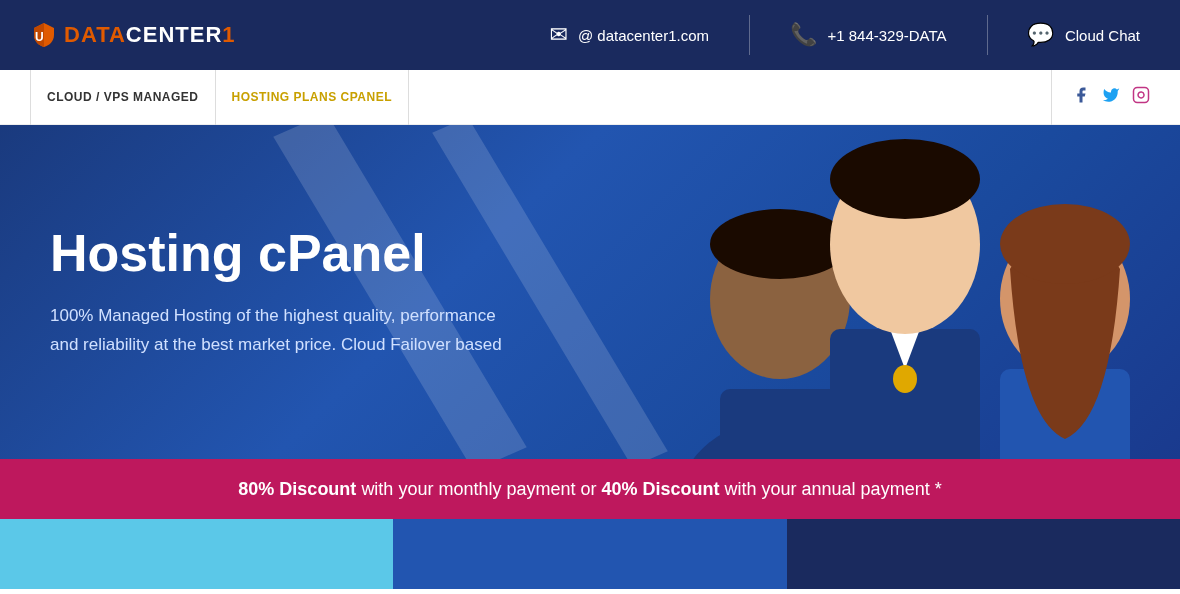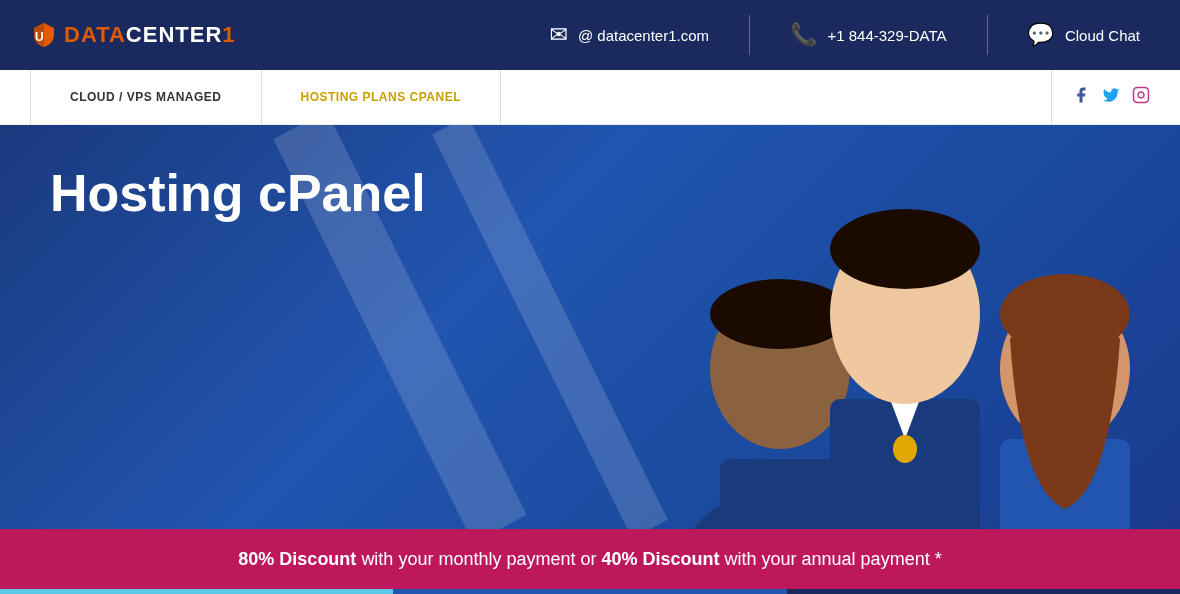--- a/index.html
+++ b/index.html
@@ -58,21 +58,21 @@
       border-bottom: 1px solid #eee;
       padding: 0 30px;
     }
     .nav-links {
       display: flex;
       align-items: center;
       gap: 0;
       flex: 1;
     }
     .nav-link {
-      padding: 0 39px;
+      padding: 0 16px;
       font-size: 12px;
       font-weight: 600;
       color: #333;
       text-transform: uppercase;
       letter-spacing: 0.5px;
       cursor: pointer;
       border-right: 1px solid #ddd;
       height: 55px;
       display: flex;
       align-items: center;
@@ -98,24 +98,24 @@
       cursor: pointer;
     }
     .social-facebook { color: #3b5998; }
     .social-twitter { color: #1da1f2; }
     .social-instagram { color: #c13584; }
 
     
     .hero {
       background: linear-gradient(135deg, #1a3a7e 0%, #2255b0 40%, #1a4a9e 70%, #1a3a8e 100%);
       position: relative;
-      height: 404px;
+      height: 334px;
       overflow: hidden;
       display: flex;
-      align-items: flex-start;
+      align-items: center;
     }
     .hero-content {
       padding: 40px 50px;
       z-index: 2;
       position: relative;
       max-width: 620px;
     }
     .hero-title {
       font-size: 52px;
       font-weight: 900;
@@ -258,20 +258,24 @@
 
 <section class="hero">
 
   <svg class="hero-diagonal" viewBox="0 0 1180 390" preserveAspectRatio="none">
     <line x1="300" y1="0" x2="500" y2="390" stroke="white" stroke-width="60"></line>
     <line x1="450" y1="0" x2="650" y2="390" stroke="white" stroke-width="40"></line>
   </svg>
 
   <div class="hero-content">
     <h1 class="hero-title">Hosting cPanel</h1>
+    <p class="hero-subtitle">
+      <span>100% Managed Hosting of the highest quality, performance</span><br>
+      <span>and reliability at the best market price. Cloud Failover based</span>
+    </p>
   </div>
 
   <svg class="hero-illustration" viewBox="0 0 600 390" xmlns="http://www.w3.org/2000/svg">
 
     <g>
 
       <ellipse cx="200" cy="430" rx="100" ry="80" fill="#1a3a7e"></ellipse>
       <rect x="140" y="320" width="120" height="120" rx="10" fill="#1a3a7e"></rect>
 
       <ellipse cx="200" cy="230" rx="70" ry="80" fill="#8B6240"></ellipse>

